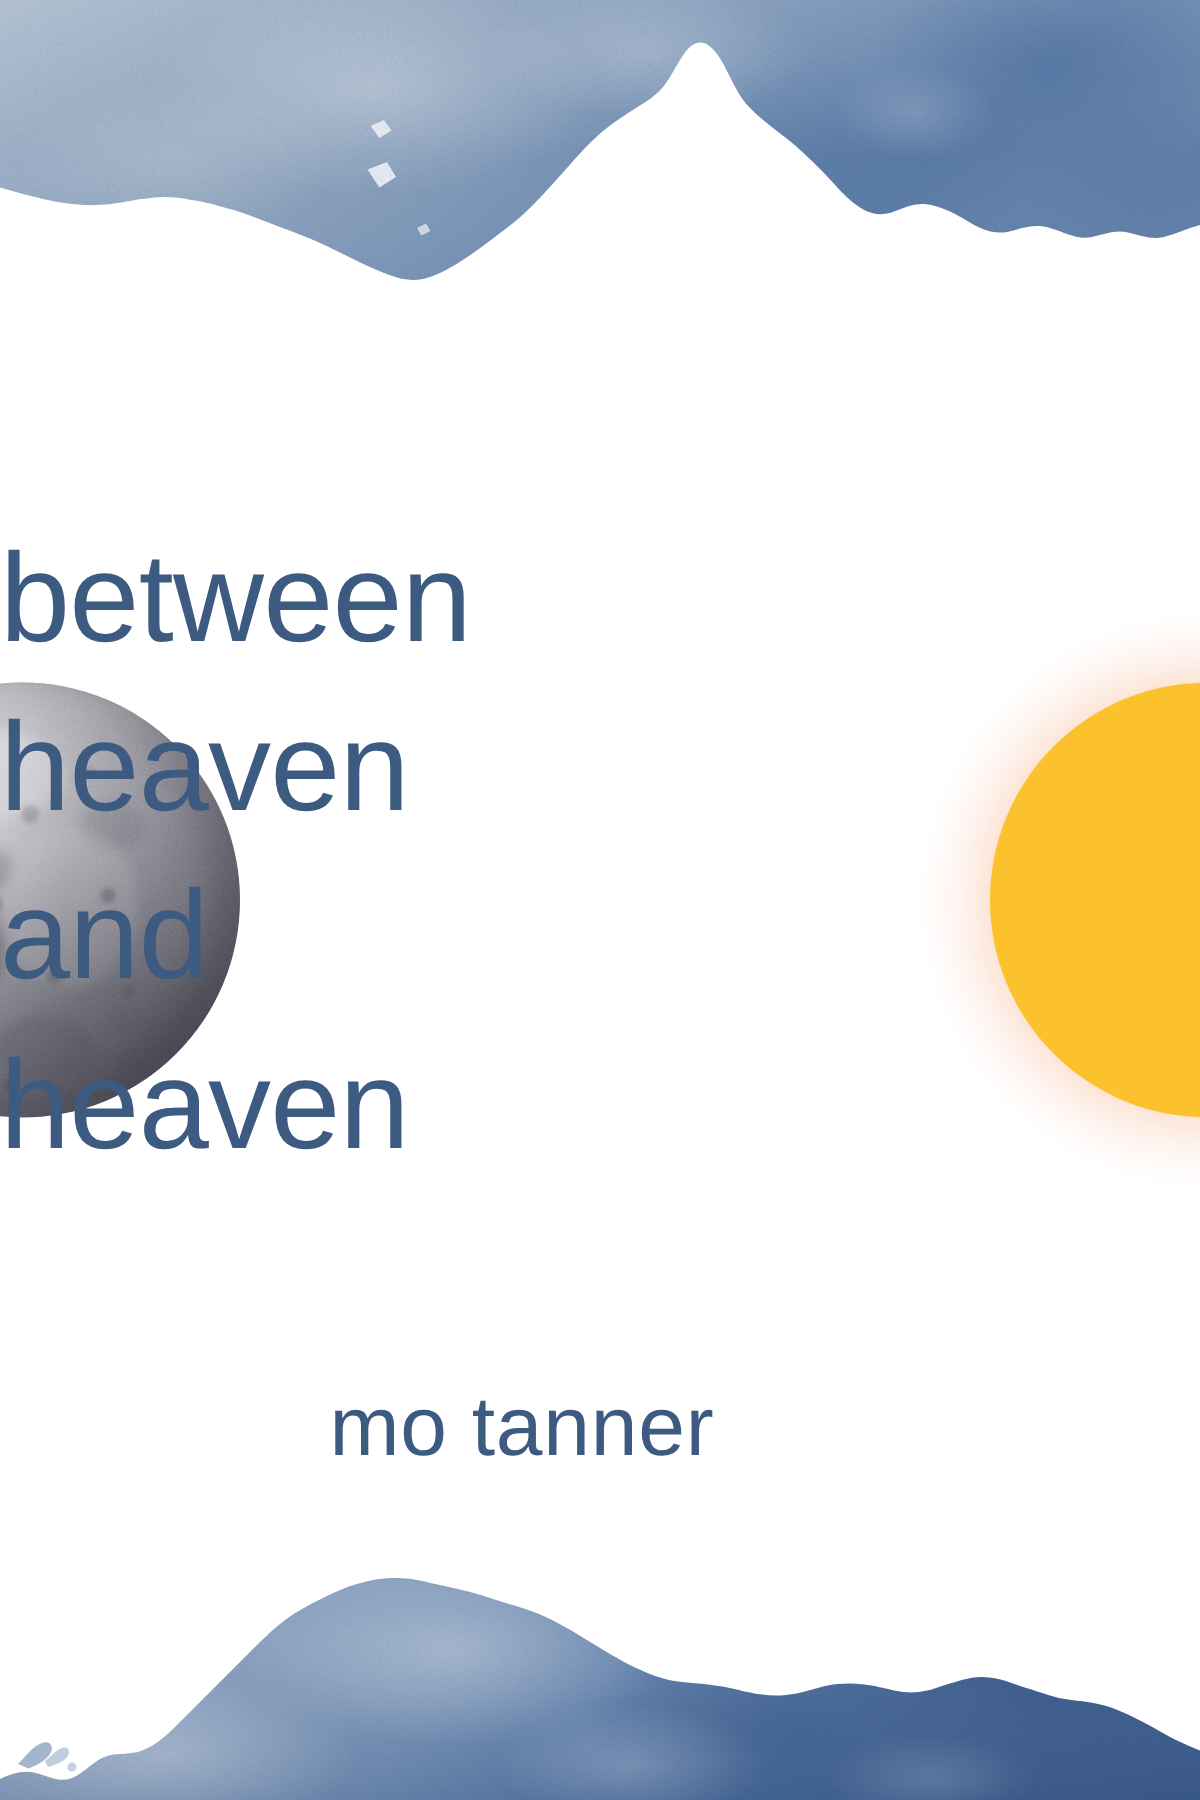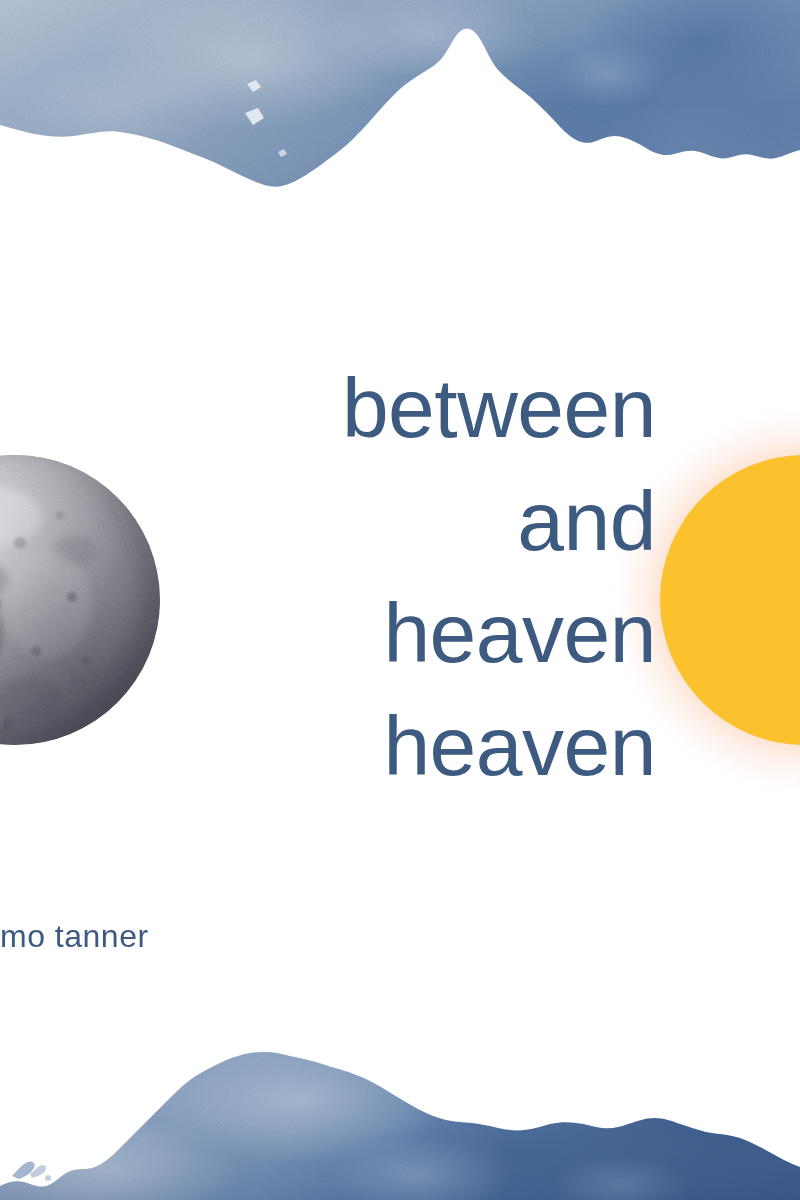--- a/index.html
+++ b/index.html
@@ -92,44 +92,44 @@
   .moon-rim {
     position: absolute; inset: 0; border-radius: 50%;
     box-shadow: inset -14px -12px 34px rgba(30,30,40,.38),
                 inset 10px 8px 26px rgba(255,255,255,.20);
   }
 
   
   .title-block {
     position: absolute;
     left: 0;
-    top: 352px;
+    top: 342px;
     width: 656px;
-    text-align: right;
+    text-align: left;
   }
   .title-line {
     display: block;
     color: #3d5a80;
     font-family: "Liberation Sans", sans-serif;
     font-size: 84px;
     font-weight: 400;
     letter-spacing: -0.5px;
     line-height: 1.34;
     white-space: nowrap;
   }
 
   .author {
     position: absolute;
     left: 0;
     top: 918px;
     width: 696px;
-    text-align: left;
+    text-align: center;
     color: #3d5a80;
     font-family: "Liberation Sans", sans-serif;
-    font-size: 32px;
+    font-size: 56px;
     font-weight: 400;
     letter-spacing: 0.5px;
     white-space: nowrap;
   }
 </style>
 </head>
 <body>
 
 <div class="cover">
 
@@ -296,22 +296,22 @@
     <div class="moon-rim"></div>
   </div>
 
   <div class="sun-wrap">
     <div class="sun-glow"></div>
     <div class="sun-disc"></div>
   </div>
 
   <div class="title-block">
     <span class="title-line">between</span>
+    <span class="title-line">heaven</span>
     <span class="title-line">and</span>
-    <span class="title-line">heaven</span>
     <span class="title-line">heaven</span>
   </div>
 
   <div class="author">mo tanner</div>
 
   <div class="band band-bottom">
     <svg viewBox="0 0 800 210" preserveAspectRatio="none" xmlns="http://www.w3.org/2000/svg">
       <defs>
         <linearGradient id="botGrad" x1="0" y1="0" x2="1" y2="0.2">
           <stop offset="0%" stop-color="#a3b6cd"></stop>

